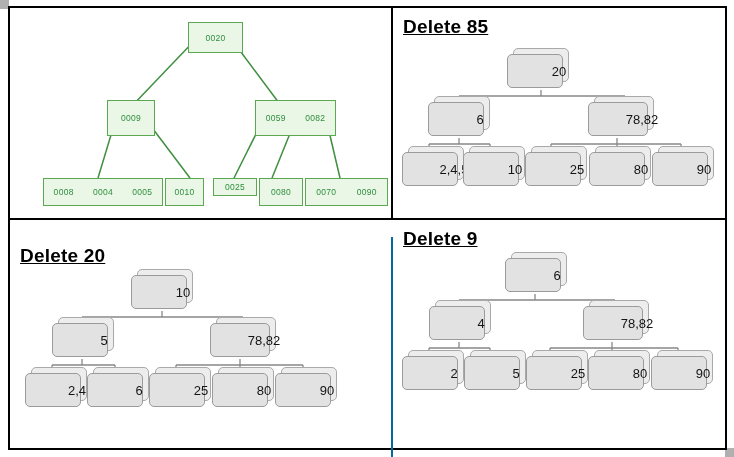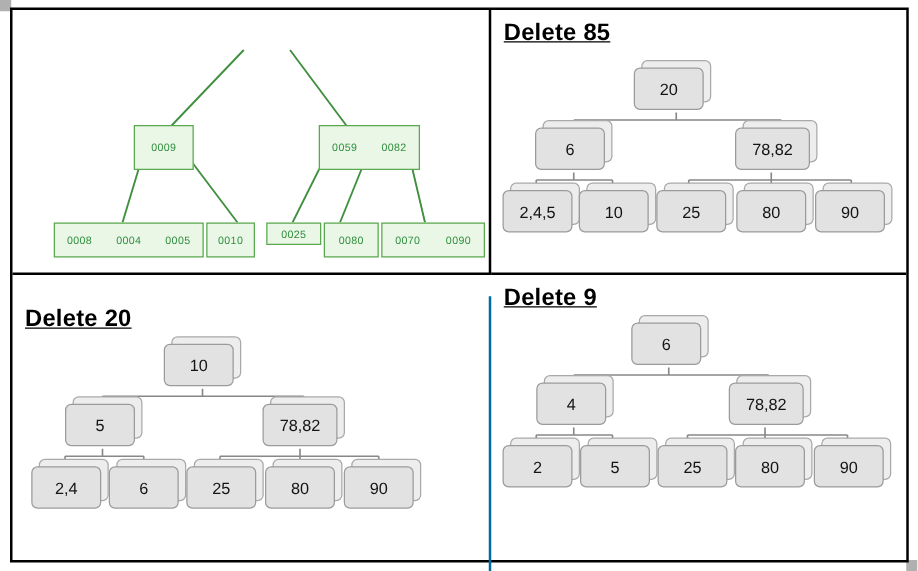--- a/index.html
+++ b/index.html
@@ -56,20 +56,21 @@
   .node{position:absolute;}
   .node .card{
     position:absolute;box-sizing:border-box;
     background:#e2e2e2;border:1.3px solid #9b9b9b;border-radius:5px;
   }
   .node .card.back{background:#ededed;border-color:#a9a9a9;}
   .node .lbl{
     position:absolute;display:flex;align-items:center;justify-content:center;
     color:#141414;font-size:13px;font-family:"Liberation Sans", sans-serif;
     white-space:nowrap;
+    margin-left:24px;
   }
 </style>
 </head>
 <body>
 
 <div id="page">
 
   <div class="tbl-handle tl"></div>
   <div class="tbl-handle br"></div>
 
@@ -86,20 +87,23 @@
 
             <line x1="104" y1="117" x2="88" y2="170"></line>
             <line x1="140" y1="117" x2="180" y2="170"></line>
 
             <line x1="250" y1="118" x2="224" y2="170"></line>
             <line x1="283" y1="118" x2="262" y2="170"></line>
             <line x1="318" y1="119" x2="330" y2="170"></line>
           </g>
         </svg>
 
+        <div class="gbox" style="left:178px;top:14px;width:55px;height:31px;">
+          <span>0020</span>
+        </div>
 
         <div class="gbox" style="left:97px;top:92px;width:48px;height:36px;">
           <span>0009</span>
         </div>
         <div class="gbox" style="left:245px;top:92px;width:81px;height:36px;">
           <span>0059</span>
           <span>0082</span>
         </div>
 
         <div class="gbox" style="left:33px;top:170px;width:120px;height:28px;">

